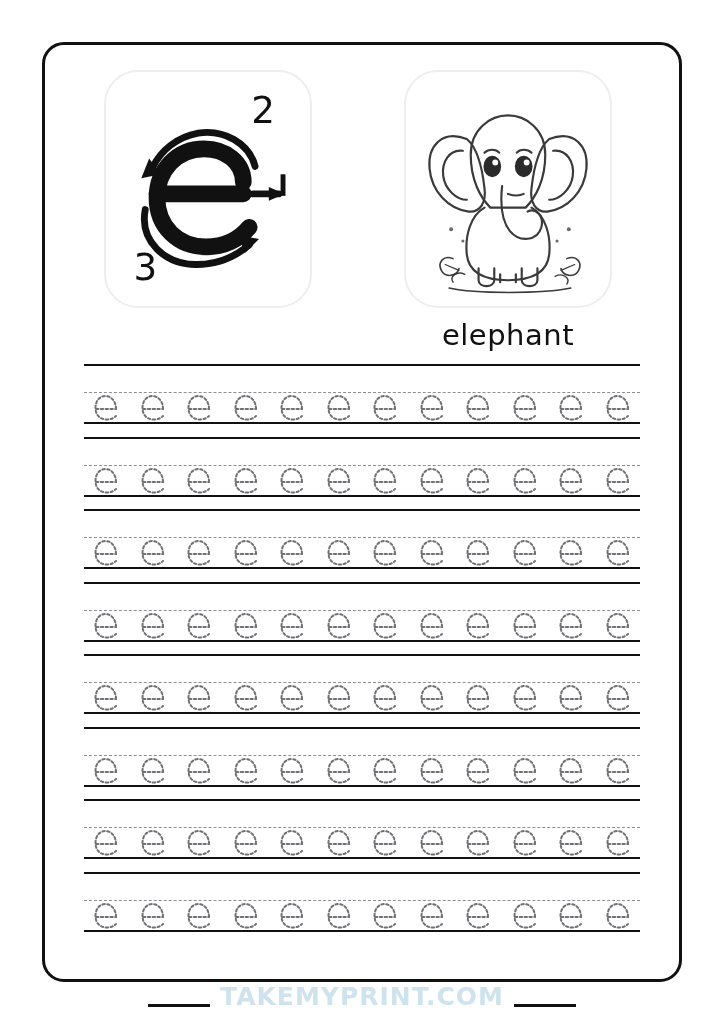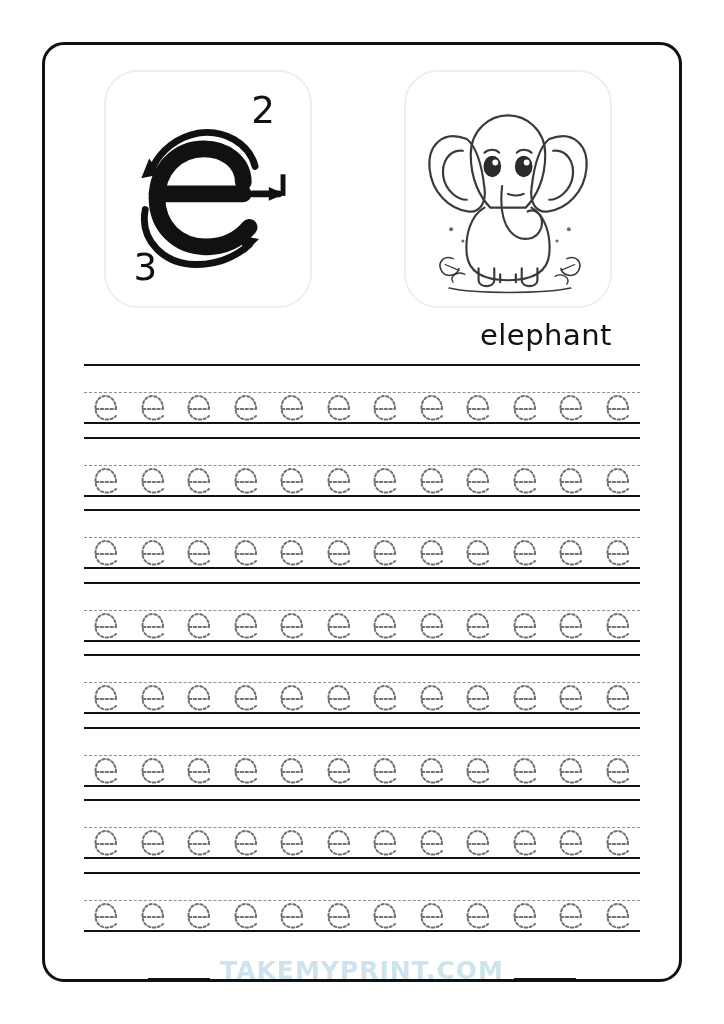--- a/index.html
+++ b/index.html
@@ -54,21 +54,21 @@
   .card-letter svg, .card-image svg {
     display: block;
     width: 100%;
     height: 100%;
   }
   .word-label {
     position: absolute;
     left: 404px;
     top: 318px;
     width: 208px;
-    text-align: right;
+    text-align: center;
     font-size: 29px;
     color: #111111;
     font-family: "DejaVu Sans", sans-serif;
     letter-spacing: 0.5px;
   }
   
   .lines-area {
     position: absolute;
     left: 84px;
     top: 364px;
@@ -111,21 +111,21 @@
   .glyph {
     width: 28px;
     height: 34px;
     position: relative;
   }
   .glyph svg { display: block; width: 28px; height: 34px; }
   
   .footer {
     position: absolute;
     left: 0;
-    top: 956px;
+    top: 982px;
     width: 724px;
     text-align: center;
   }
   .footer-rule-left, .footer-rule-right {
     position: absolute;
     top: 22px;
     height: 0;
     border-top: 3px solid #111111;
   }
   .footer-rule-left { left: 148px; width: 62px; }

